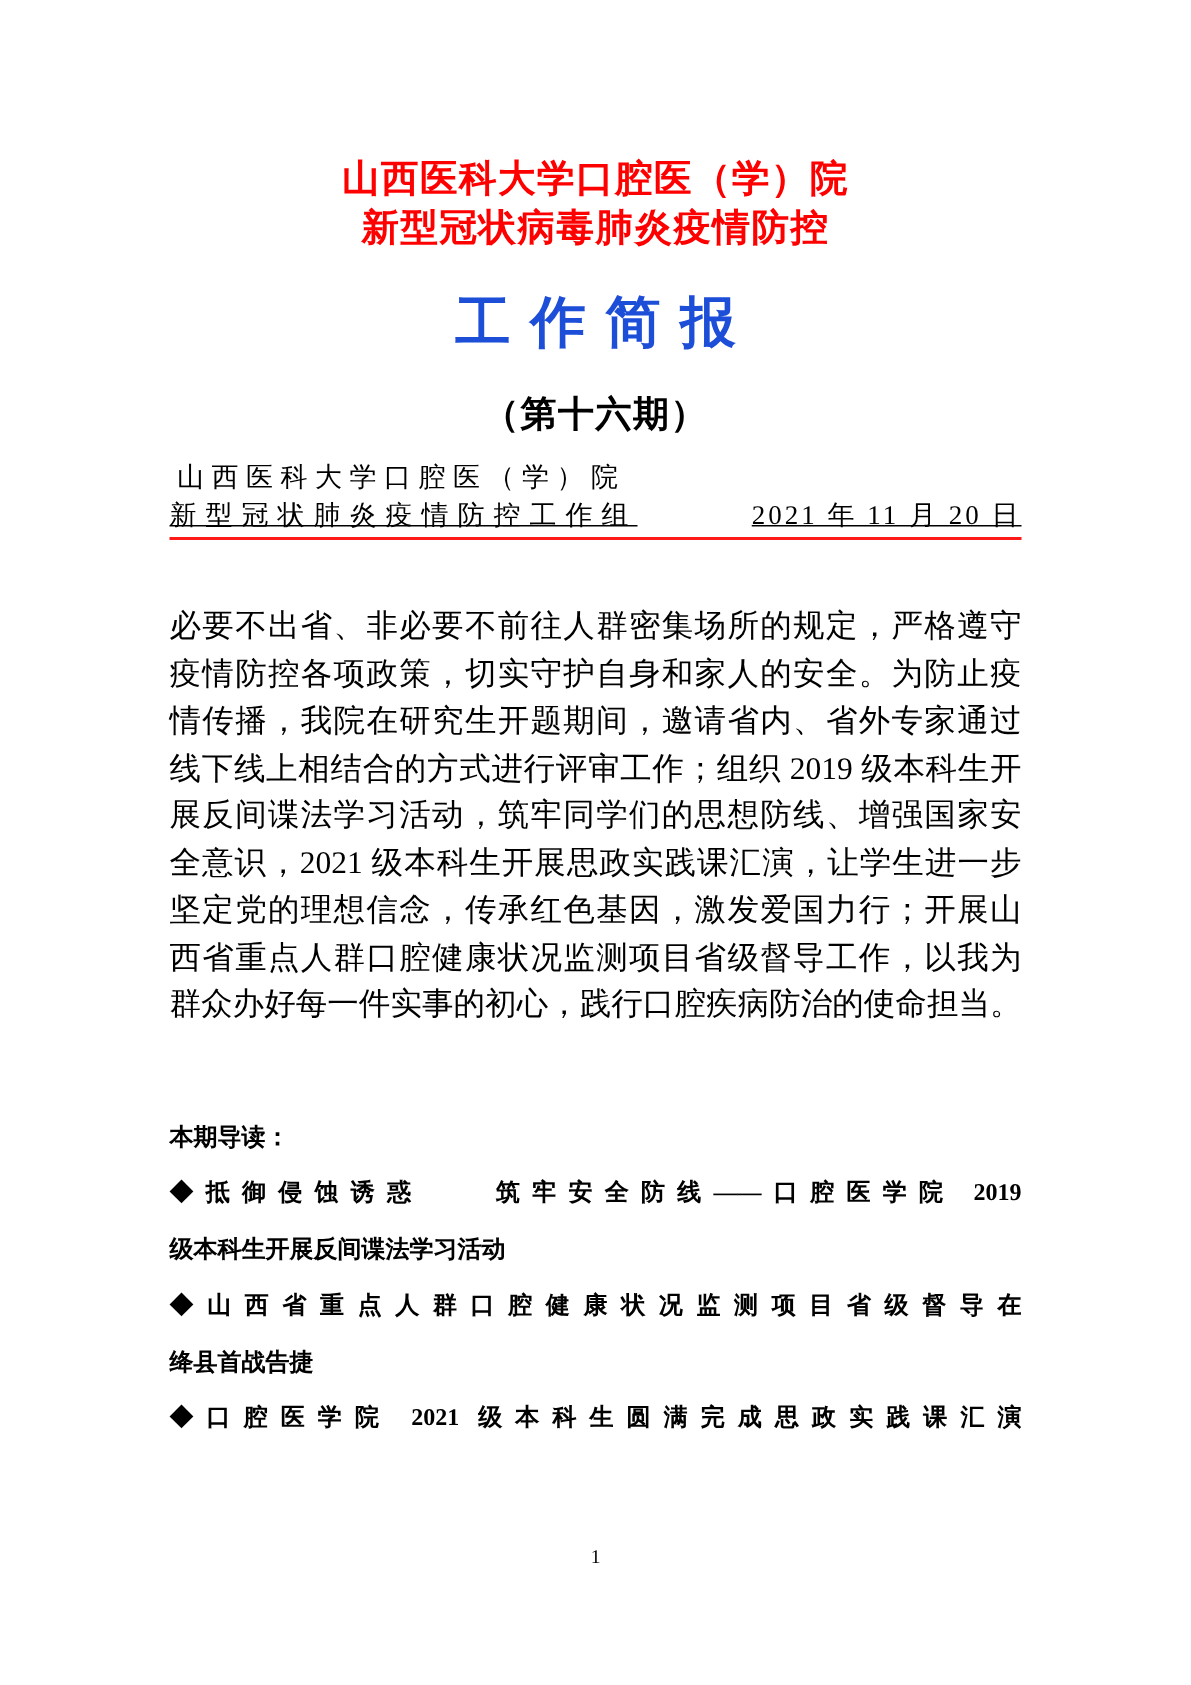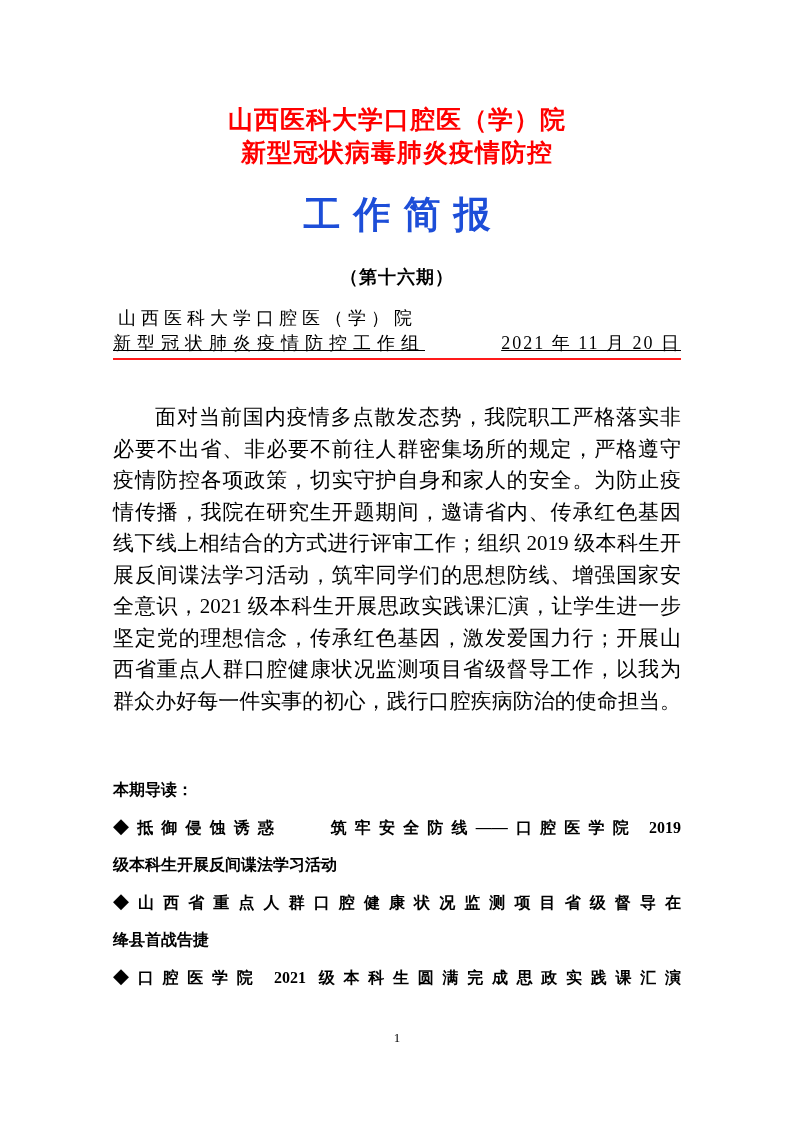--- a/index.html
+++ b/index.html
@@ -29,21 +29,21 @@
     font-weight: bold;
     color: #1d4ed8;
     font-size: 37px;
     line-height: 40px;
     margin-top: 26px;
     letter-spacing: 13px;
     text-indent: 13px;
   }
   .issue {
     font-weight: bold;
-    font-size: 18px;
+    font-size: 24px;
     line-height: 28px;
     margin-top: 28px;
     letter-spacing: 1px;
   }
   
   .masthead {
     margin: 15px 113px 0 113px;
     font-size: 18px;
   }
   .mast-line1 {
@@ -112,24 +112,23 @@
 
   <div class="masthead">
     <div class="mast-line1">山西医科大学口腔医（学）院</div>
     <div class="mast-row">
       <span class="mast-line2">新型冠状肺炎疫情防控工作组</span>
       <span class="mast-date">2021 年 11 月 20 日</span>
     </div>
   </div>
 
   <div class="body-text">
-    <div class="jline indent2">面对当前国内疫情多点散发态势，我院职工严格落实非</div>
     <div class="jline">必要不出省、非必要不前往人群密集场所的规定，严格遵守</div>
     <div class="jline">疫情防控各项政策，切实守护自身和家人的安全。为防止疫</div>
-    <div class="jline">情传播，我院在研究生开题期间，邀请省内、传承红色基因</div>
+    <div class="jline">情传播，我院在研究生开题期间，邀请省内、省外专家通过</div>
     <div class="jline">线下线上相结合的方式进行评审工作；组织 2019 级本科生开</div>
     <div class="jline">展反间谍法学习活动，筑牢同学们的思想防线、增强国家安</div>
     <div class="jline">全意识，2021 级本科生开展思政实践课汇演，让学生进一步</div>
     <div class="jline">坚定党的理想信念，传承红色基因，激发爱国力行；开展山</div>
     <div class="jline">西省重点人群口腔健康状况监测项目省级督导工作，以我为</div>
     <div class="jline">群众办好每一件实事的初心，践行口腔疾病防治的使命担当。</div>
   </div>
 
   <div class="digest">
     <div class="dline">本期导读：</div>

